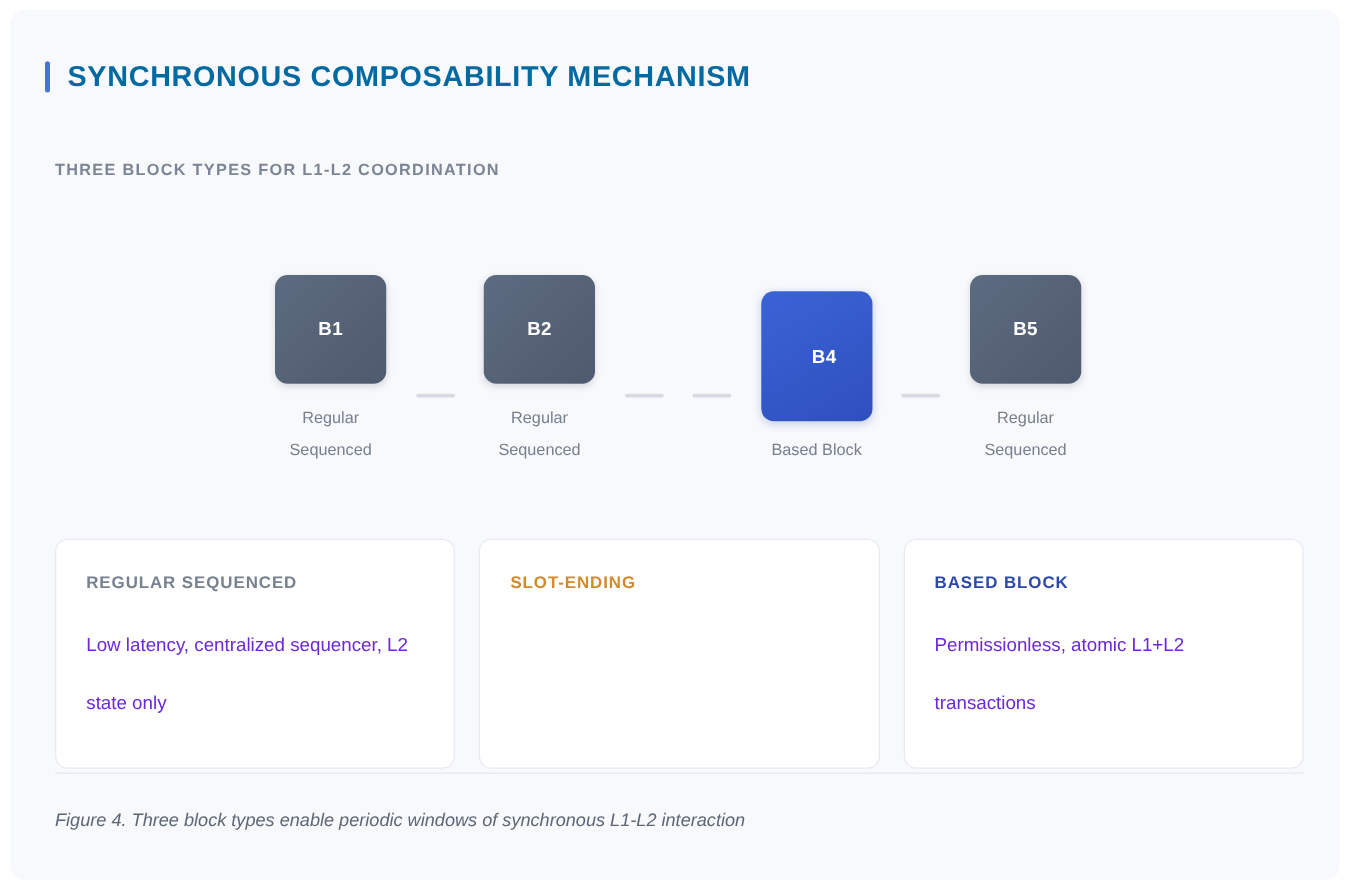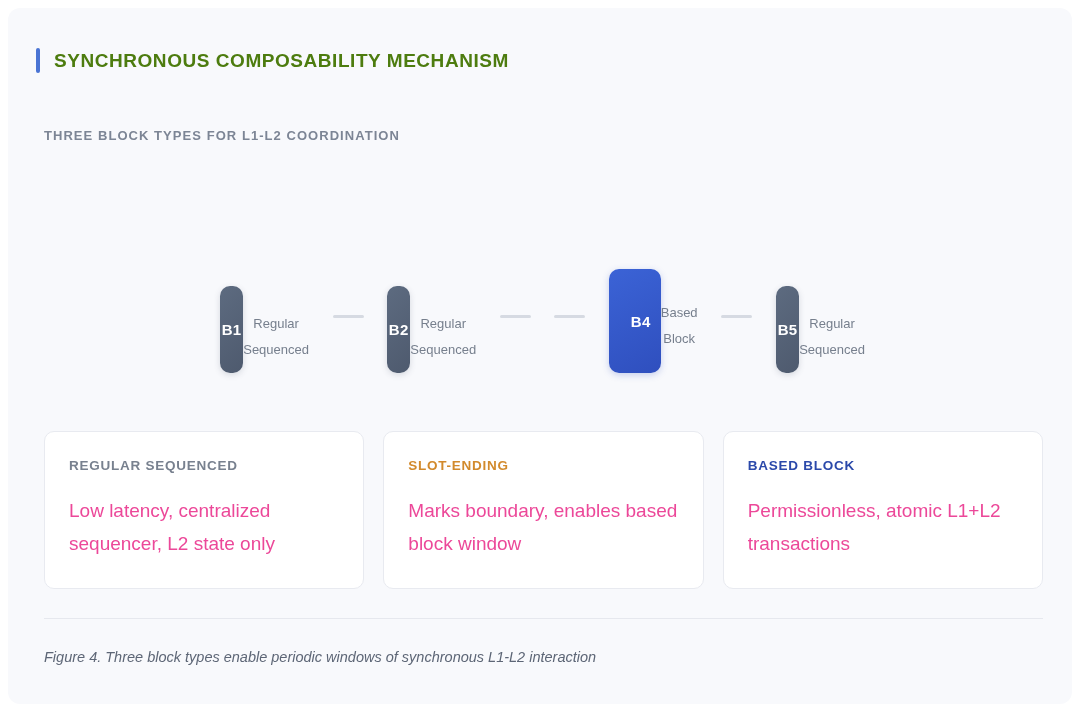--- a/index.html
+++ b/index.html
@@ -37,24 +37,24 @@
     gap: 14px;
   }
   .title-accent {
     width: 4px;
     height: 25px;
     background: #4a74d4;
     border-radius: 2px;
     flex: none;
   }
   .figure-title {
-    font-size: 19px;
+    font-size: 23px;
     font-weight: bold;
     letter-spacing: 0.55px;
-    color: #4d7c0f;
+    color: #0369a1;
     white-space: nowrap;
   }
 
   .figure-subtitle {
     position: absolute;
     left: 36px;
     top: 120px;
     font-size: 13px;
     font-weight: bold;
     letter-spacing: 1.05px;
@@ -77,21 +77,21 @@
     top: 0;
     width: 645px;
     height: 175px;
     display: flex;
     align-items: flex-end;
     justify-content: space-between;
   }
 
   .block-group {
     display: flex;
-    flex-direction: row;
+    flex-direction: column;
     align-items: center;
     width: 89px;
     flex: none;
   }
   .block-box {
     width: 89px;
     border-radius: 10px;
     display: flex;
     align-items: center;
     justify-content: center;
@@ -162,23 +162,23 @@
   .card-title {
     font-size: 13.5px;
     font-weight: bold;
     letter-spacing: 0.75px;
     margin-bottom: 21px;
   }
   .card-title.grey   { color: #78818f; }
   .card-title.orange { color: #d28a2c; }
   .card-title.blue   { color: #2b49aa; }
   .card-body {
-    font-size: 19px;
-    line-height: 33px;
-    color: #ec4899;
+    font-size: 15px;
+    line-height: 46px;
+    color: #6d28d9;
   }
 
   
   .divider {
     position: absolute;
     left: 36px;
     top: 610px;
     width: 999px;
     height: 1px;
     background: #e6e8ee;
@@ -245,21 +245,20 @@
 
   <div class="cards">
 
     <div class="card">
       <div class="card-title grey">REGULAR SEQUENCED</div>
       <div class="card-body">Low latency, centralized sequencer, L2 state only</div>
     </div>
 
     <div class="card">
       <div class="card-title orange">SLOT-ENDING</div>
-      <div class="card-body">Marks boundary, enables based block window</div>
     </div>
 
     <div class="card">
       <div class="card-title blue">BASED BLOCK</div>
       <div class="card-body">Permissionless, atomic L1+L2 transactions</div>
     </div>
 
   </div>
 
   <div class="divider"></div>

